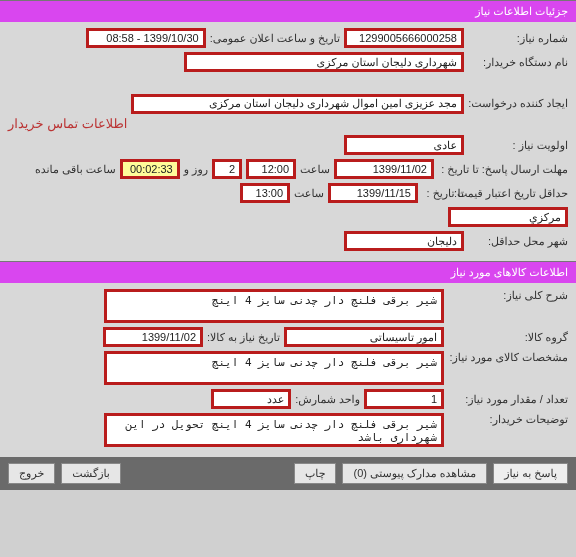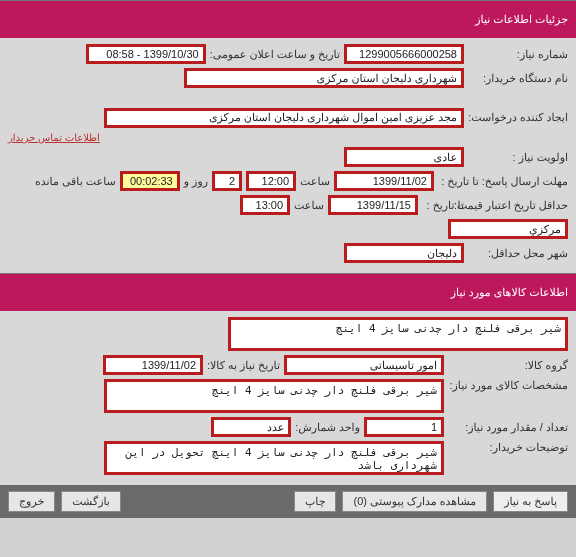--- a/index.html
+++ b/index.html
@@ -17,23 +17,23 @@
   left: 50%;
   transform: translateX(-50%);
   font-size: 30px;
   color: rgba(150,150,150,0.12);
   pointer-events: none;
   text-align: center;
   line-height: 1.4;
   z-index: 0;
 }
 .section-header {
-  background: #be185d;
+  background: #d946ef;
   color: #fff;
-  padding: 12px 8px;
+  padding: 4px 8px;
   font-size: 11px;
   border-top: 1px solid #777;
   position: relative;
   z-index: 1;
 }
 .section-body {
   background: #d8d8d8;
   padding: 6px 8px;
   position: relative;
   z-index: 1;
@@ -58,23 +58,22 @@
   font-size: 11px;
   height: 20px;
   display: inline-flex;
   align-items: center;
   color: #222;
 }
 .field.yellow { background: #fffb9a; }
 .field.long { flex: 1; min-width: 300px; }
 .contact-link {
   color: #b33;
-  text-decoration: underline;
   cursor: pointer;
-  font-size: 10px;
+  font-size: 13px;
   margin-right: auto;
   margin-top: 40px;
 }
 textarea.field {
   height: 34px;
   width: 100%;
   resize: none;
 }
 .footer-bar {
   background: #6a6a6a;
@@ -164,20 +163,21 @@
 
 </div>
 
 <div class="section-header">
   <span>اطلاعات کالاهای مورد نیاز</span>
 </div>
 
 <div class="section-body">
 
   <div class="row" style="align-items:flex-start">
+    <span class="label" style="width:120px">شرح کلی نیاز:</span>
     <textarea class="field" style="width: 340px;">شیر برقی فلنچ دار چدنی سایز 4 اینچ</textarea>
   </div>
 
   <div class="row">
     <span class="label" style="width:120px">گروه کالا:</span>
     <span class="field" style="width:160px">امور تاسیساتی</span>
     <span class="label">تاریخ نیاز به کالا:</span>
     <span class="field" style="width:100px">1399/11/02</span>
   </div>
 

